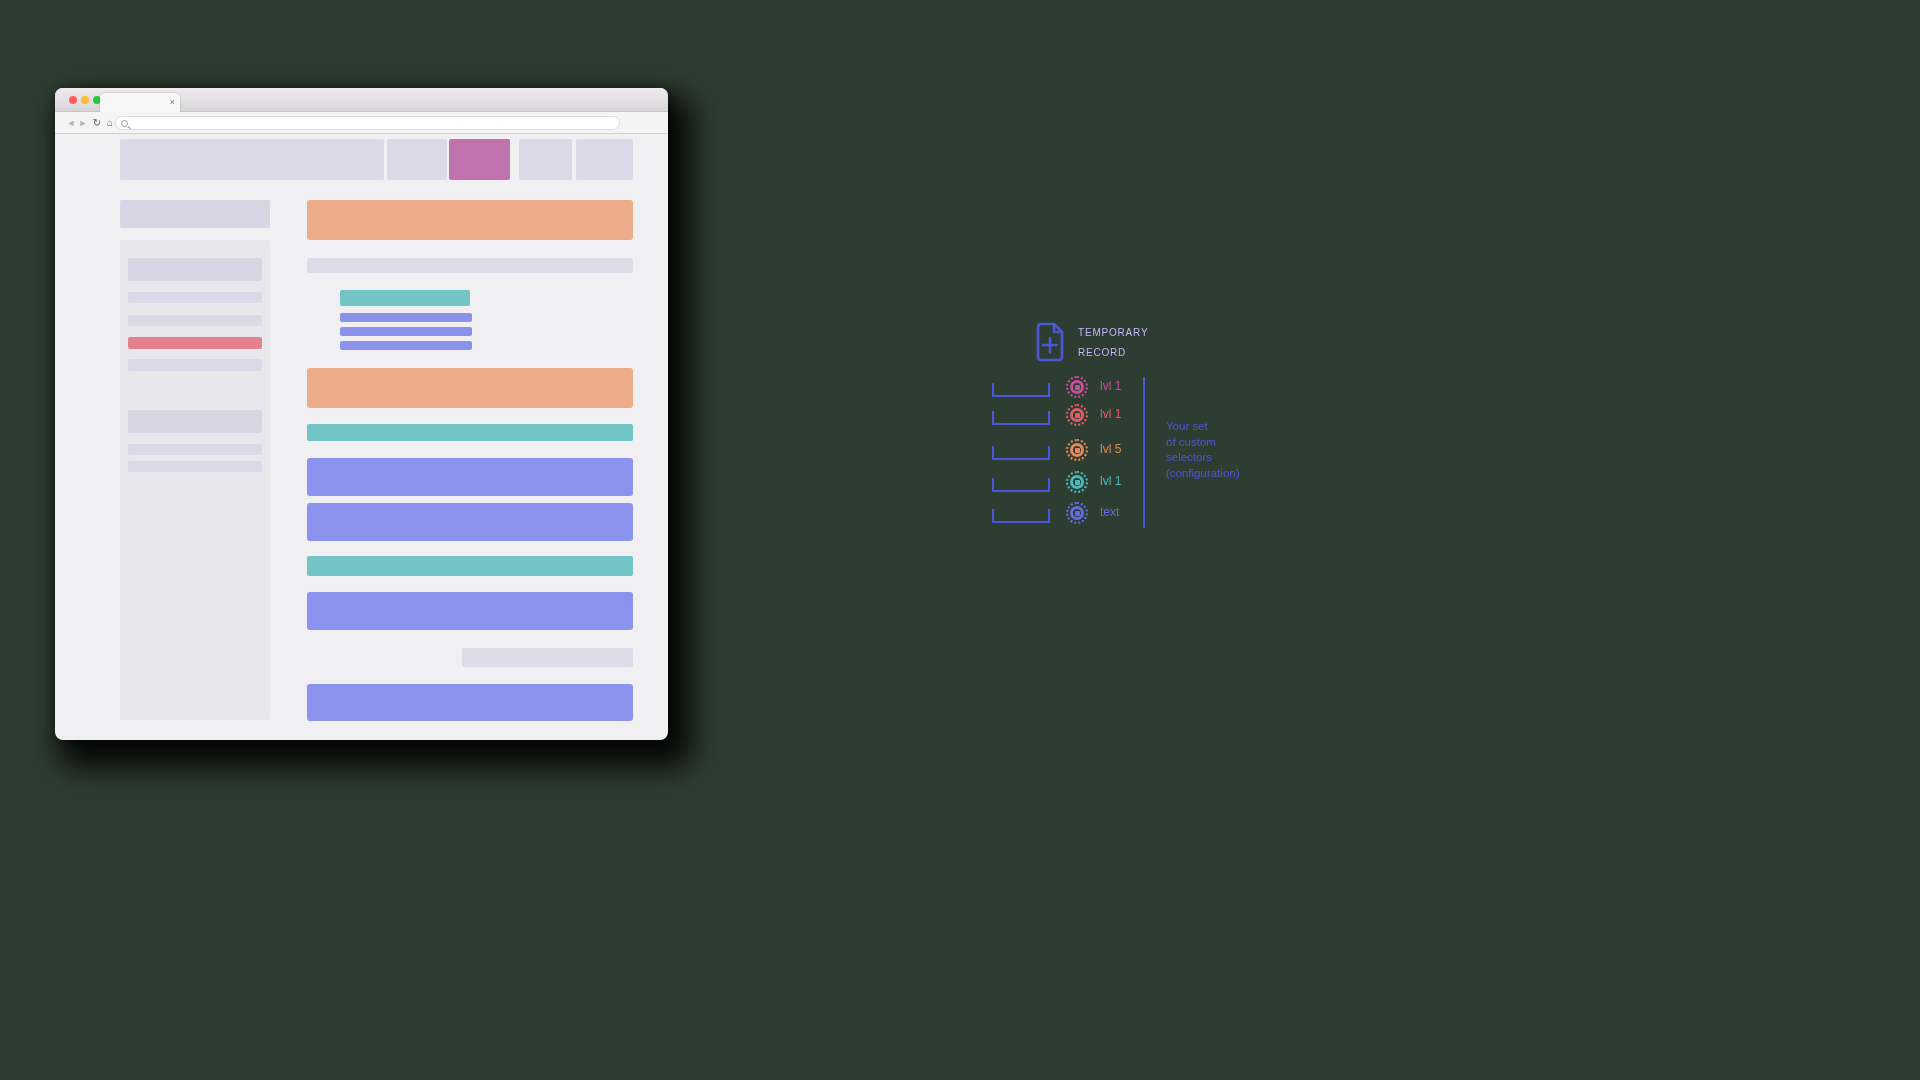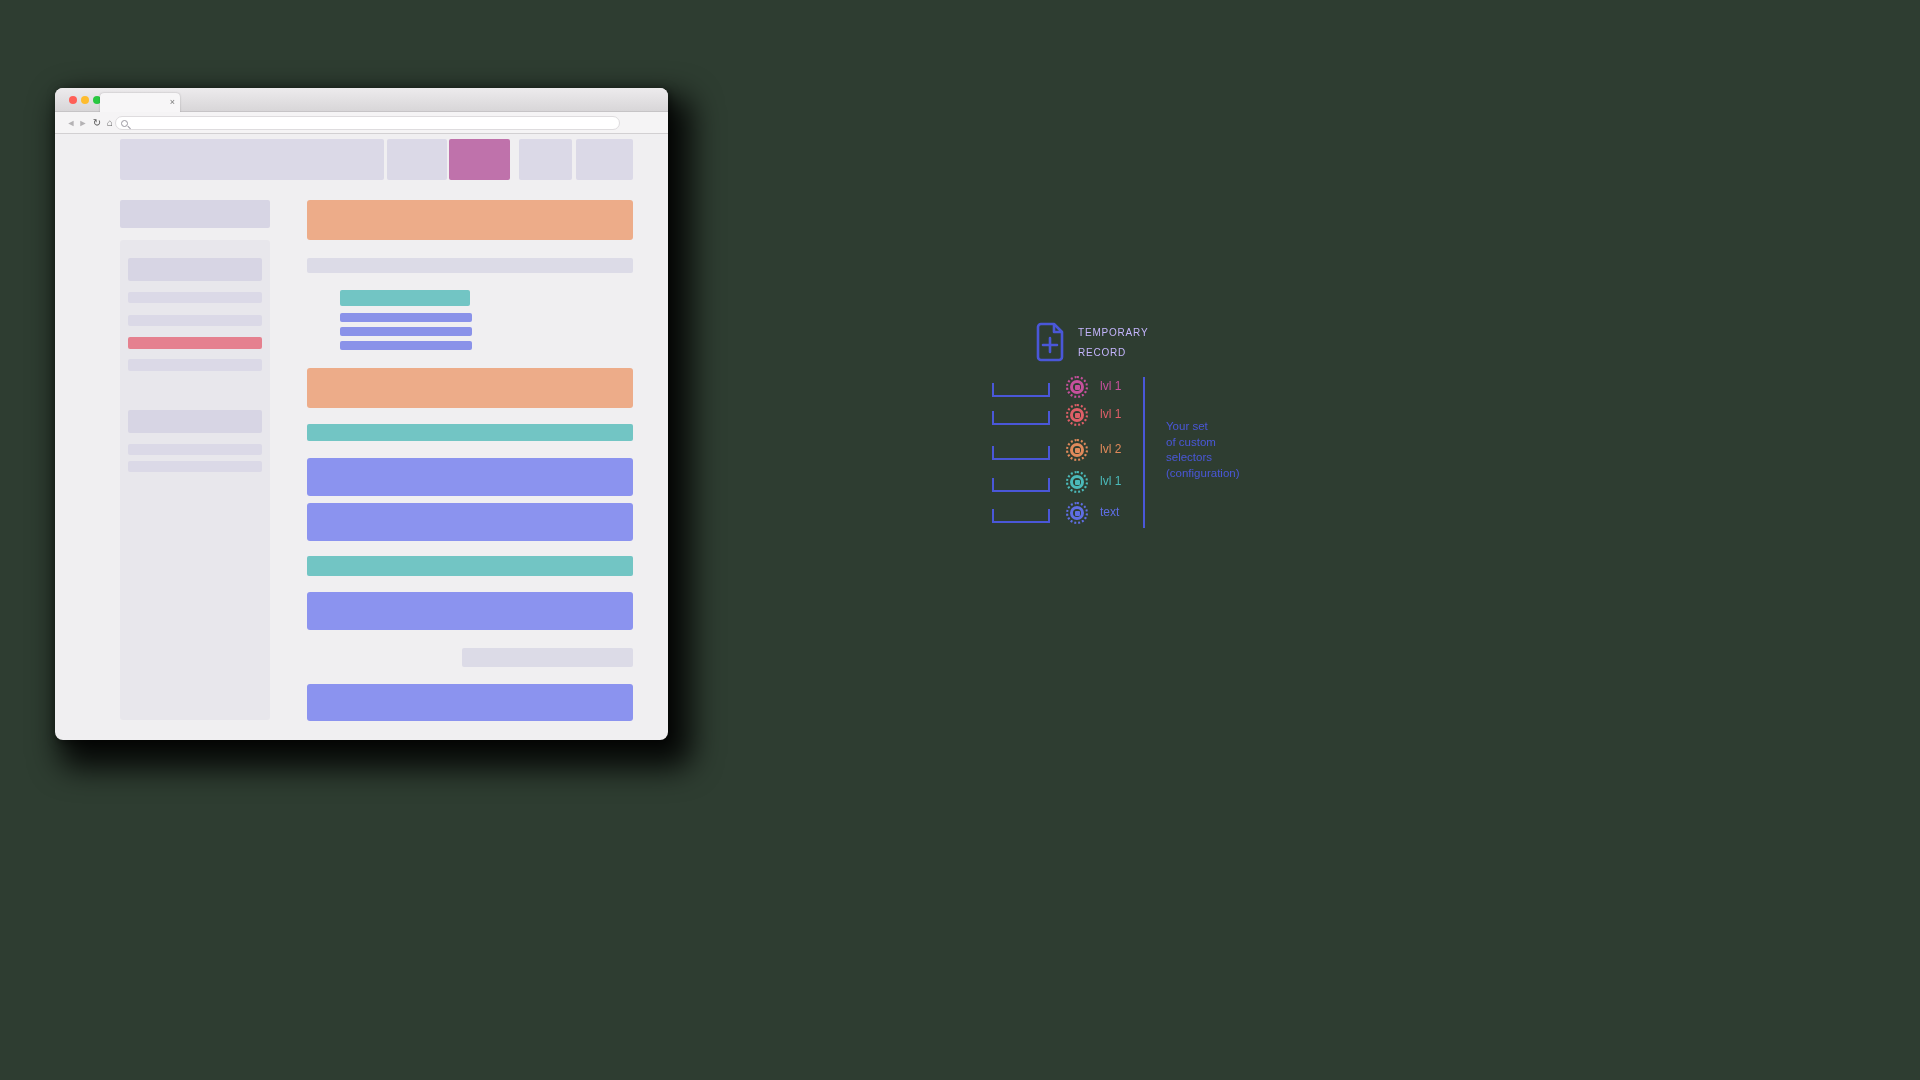--- a/index.html
+++ b/index.html
@@ -159,21 +159,21 @@
       </span>
     <span class="sel-label">lvl 1</span>
   </div>
   <div class="sel-row r2" style="--c:#e18a5b">
     <span class="bracket"></span>
     <span class="sel-icon">
         <span class="teeth"></span>
         <span class="ring"></span>
         <span class="core"></span>
       </span>
-    <span class="sel-label">lvl 2</span>
+    <span class="sel-label">lvl 5</span>
   </div>
   <div class="sel-row r3" style="--c:#4bbaba">
     <span class="bracket"></span>
     <span class="sel-icon">
         <span class="teeth"></span>
         <span class="ring"></span>
         <span class="core"></span>
       </span>
     <span class="sel-label">lvl 1</span>
   </div>

